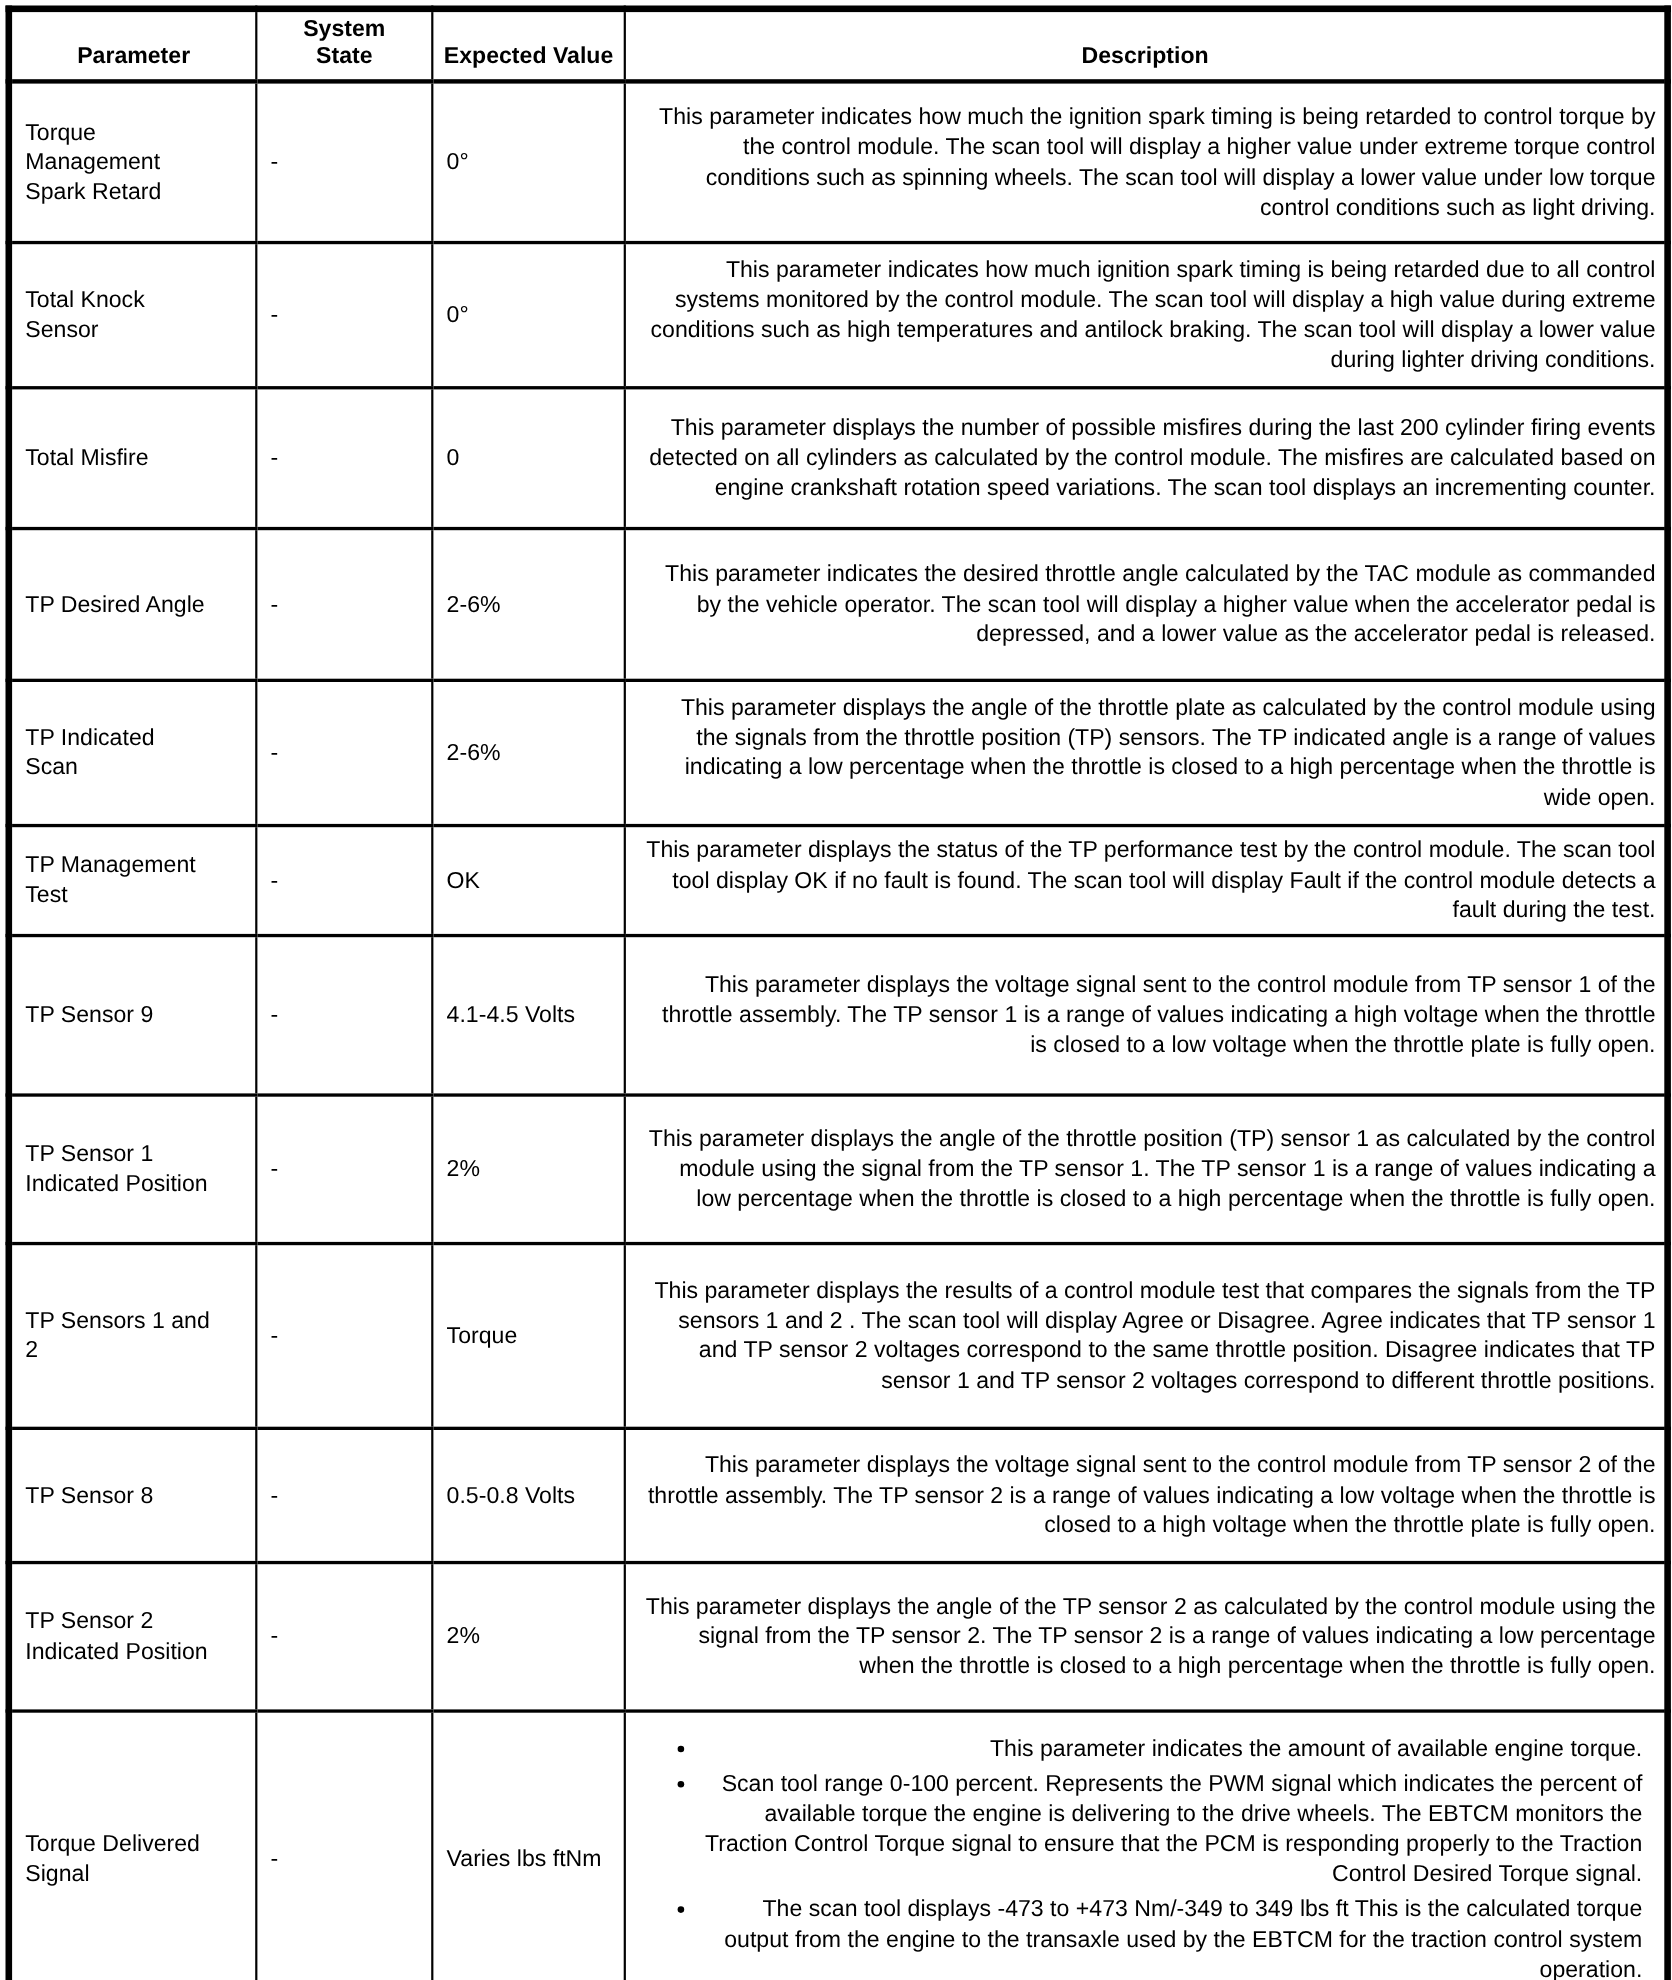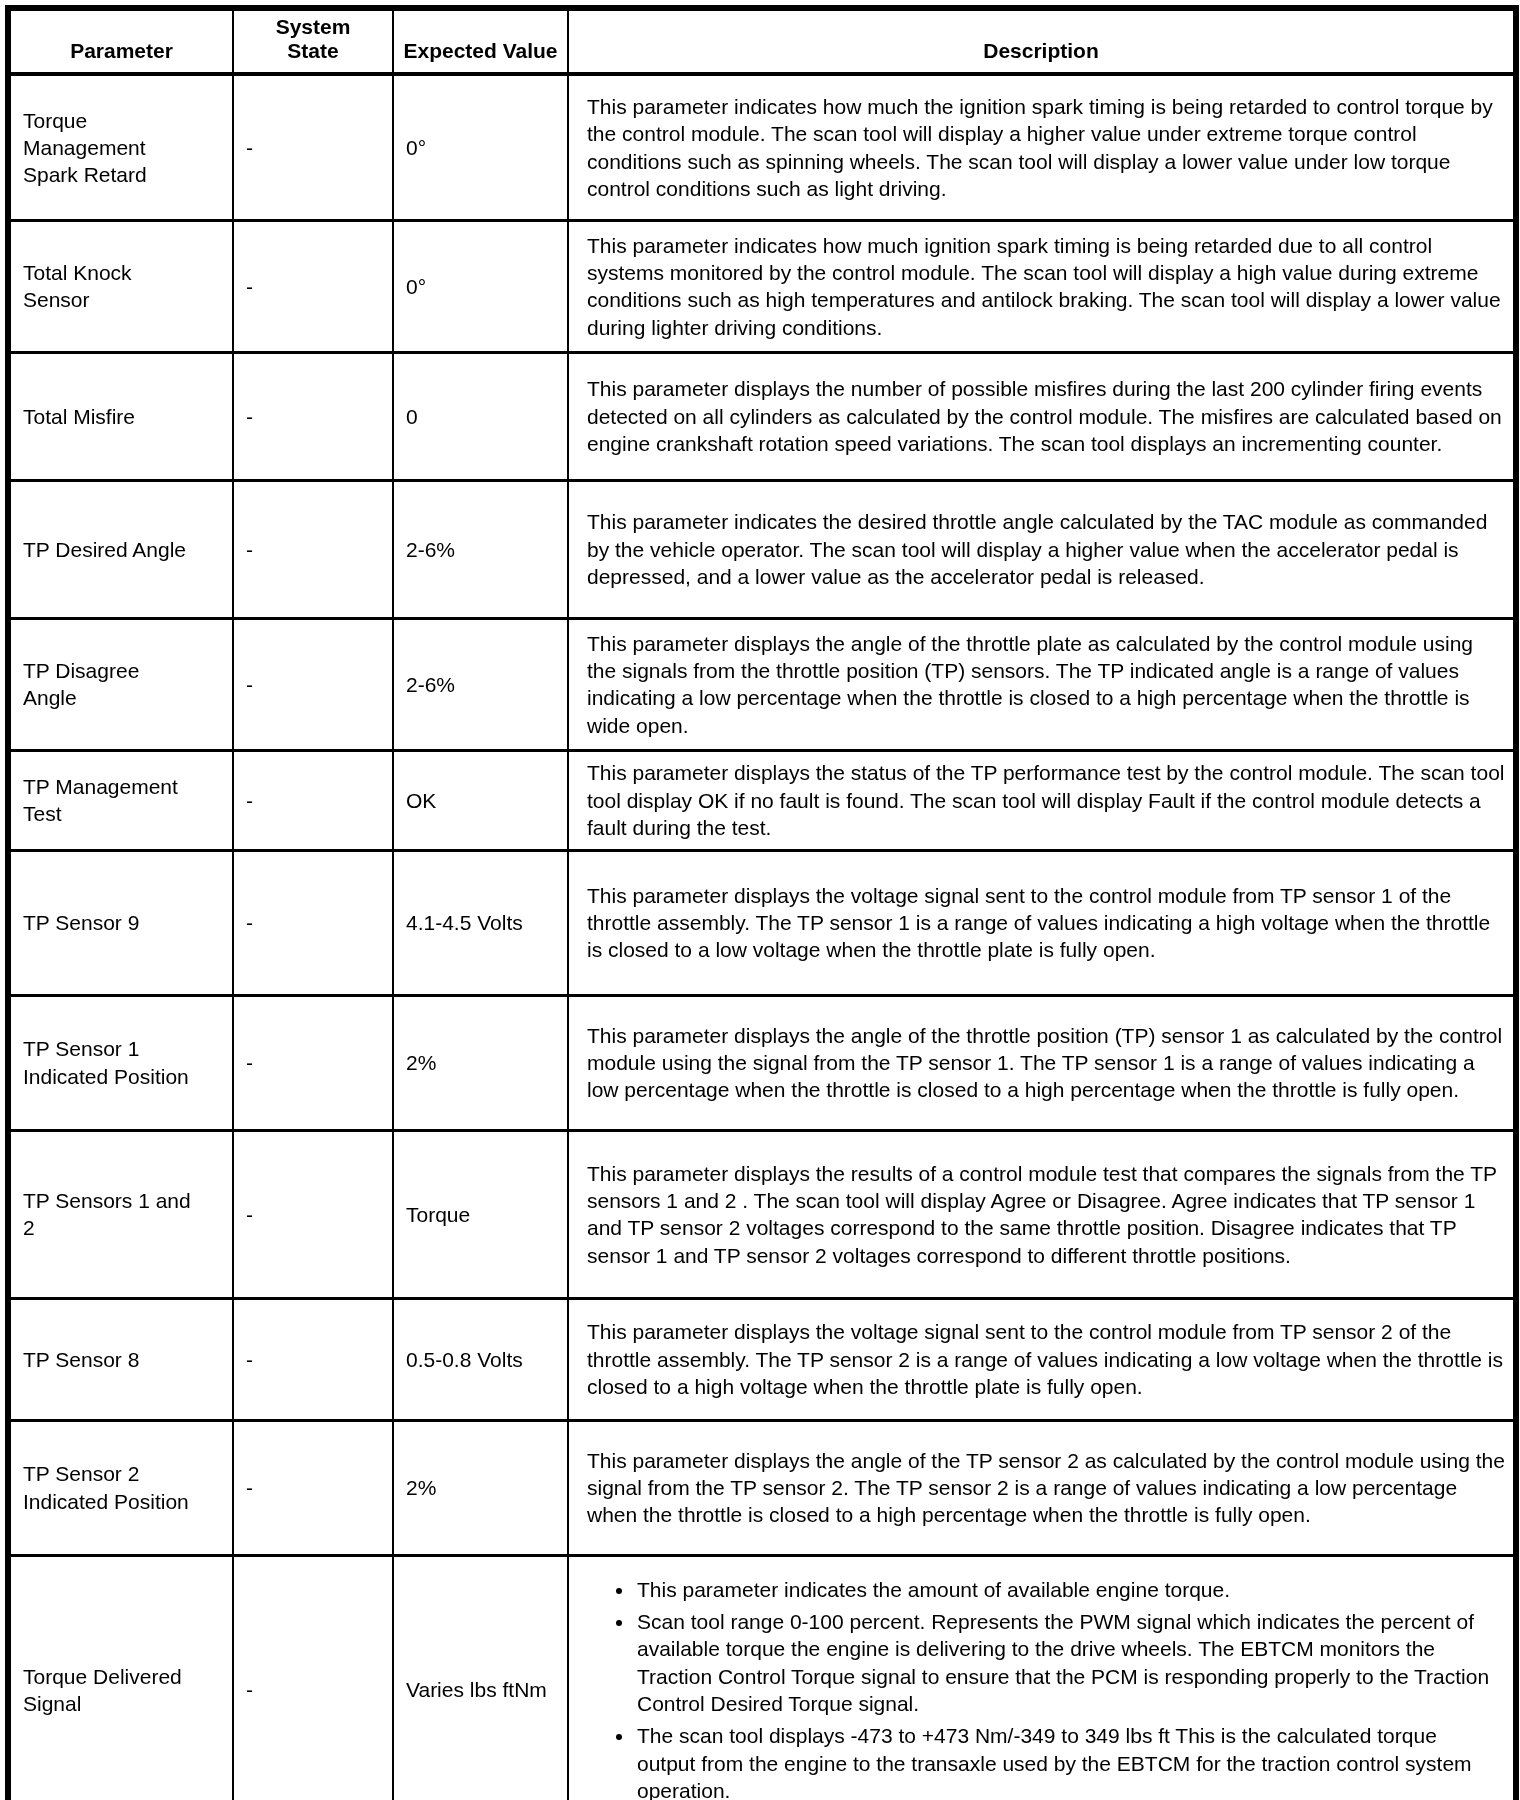--- a/index.html
+++ b/index.html
@@ -35,21 +35,21 @@
   td {
     font-size: 21px;
     line-height: 1.3;
     vertical-align: middle;
     border-top-width: 3px;
     border-bottom-width: 3px;
   }
   td.param { padding: 6px 38px 6px 12px; }
   td.state { padding: 6px 8px 6px 12px; }
   td.expect { padding: 6px 6px 6px 12px; }
-  td.desc { padding: 7px 8px 7px 18px; }
+  td.desc { padding: 7px 8px 7px 18px; text-align: right; }
   
   tbody tr:nth-child(1)  { height: 146px; }
   tbody tr:nth-child(2)  { height: 132px; }
   tbody tr:nth-child(3)  { height: 128px; }
   tbody tr:nth-child(4)  { height: 138px; }
   tbody tr:nth-child(5)  { height: 132px; }
   tbody tr:nth-child(6)  { height: 100px; }
   tbody tr:nth-child(7)  { height: 145px; }
   tbody tr:nth-child(8)  { height: 135px; }
   tbody tr:nth-child(9)  { height: 168px; }
@@ -105,21 +105,21 @@
         <td class="expect">0</td>
         <td class="desc">This parameter displays the number of possible misfires during the last 200 cylinder firing events detected on all cylinders as calculated by the control module. The misfires are calculated based on engine crankshaft rotation speed variations. The scan tool displays an incrementing counter.</td>
       </tr>
       <tr>
         <td class="param">TP Desired Angle</td>
         <td class="state">-</td>
         <td class="expect">2-6%</td>
         <td class="desc">This parameter indicates the desired throttle angle calculated by the TAC module as commanded by the vehicle operator. The scan tool will display a higher value when the accelerator pedal is depressed, and a lower value as the accelerator pedal is released.</td>
       </tr>
       <tr>
-        <td class="param">TP Disagree Angle</td>
+        <td class="param">TP Indicated Scan</td>
         <td class="state">-</td>
         <td class="expect">2-6%</td>
         <td class="desc">This parameter displays the angle of the throttle plate as calculated by the control module using the signals from the throttle position (TP) sensors. The TP indicated angle is a range of values indicating a low percentage when the throttle is closed to a high percentage when the throttle is wide open.</td>
       </tr>
       <tr>
         <td class="param">TP Management Test</td>
         <td class="state">-</td>
         <td class="expect">OK</td>
         <td class="desc">This parameter displays the status of the TP performance test by the control module. The scan tool tool display OK if no fault is found. The scan tool will display Fault if the control module detects a fault during the test.</td>
       </tr>

